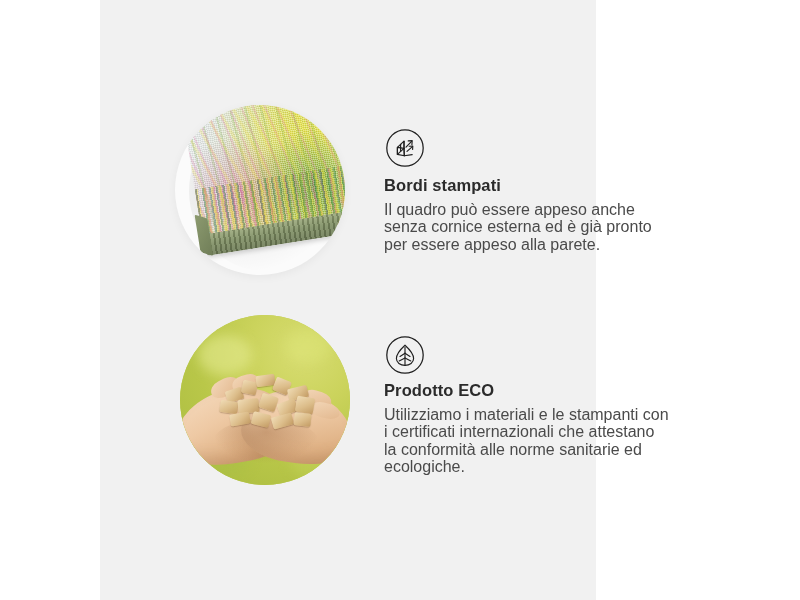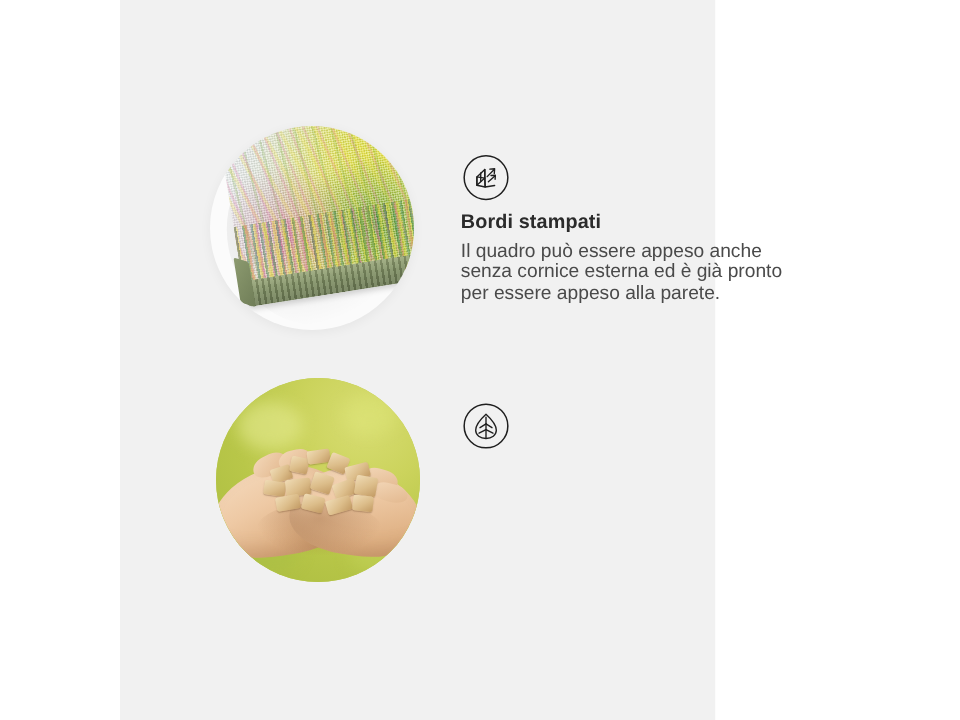--- a/index.html
+++ b/index.html
@@ -343,17 +343,19 @@
             <path d="M20 12.6 L20 30.2"></path>
             <path d="M20 18.2 L15.0 21.4"></path>
             <path d="M20 18.2 L25.0 21.4"></path>
             <path d="M20 23.0 L14.2 26.0"></path>
             <path d="M20 23.0 L25.8 26.0"></path>
           </g>
         </svg>
       </div>
 
       <div class="text-block" id="text-eco">
+        <p class="feature-title">Prodotto ECO</p>
+        <p class="feature-desc">Utilizziamo i materiali e le stampanti con i certificati internazionali che attestano la conformità alle norme sanitarie ed ecologiche.</p>
       </div>
     </div>
 
   </div>
 </div>
 
 </body></html>

